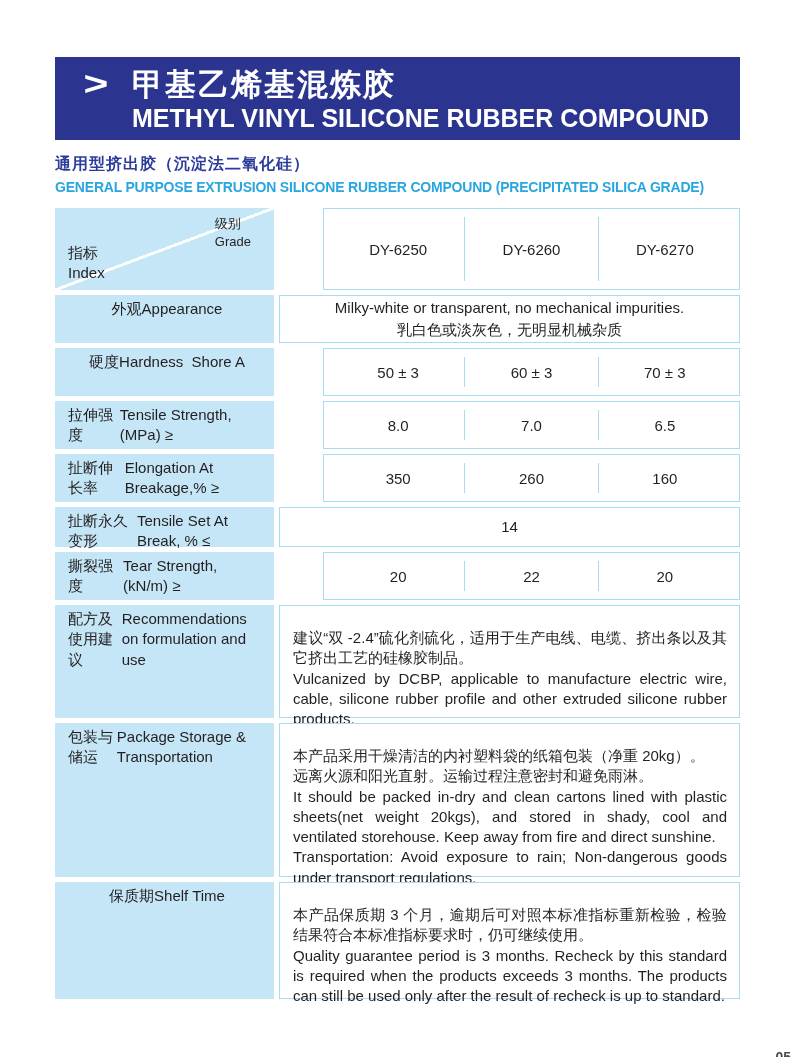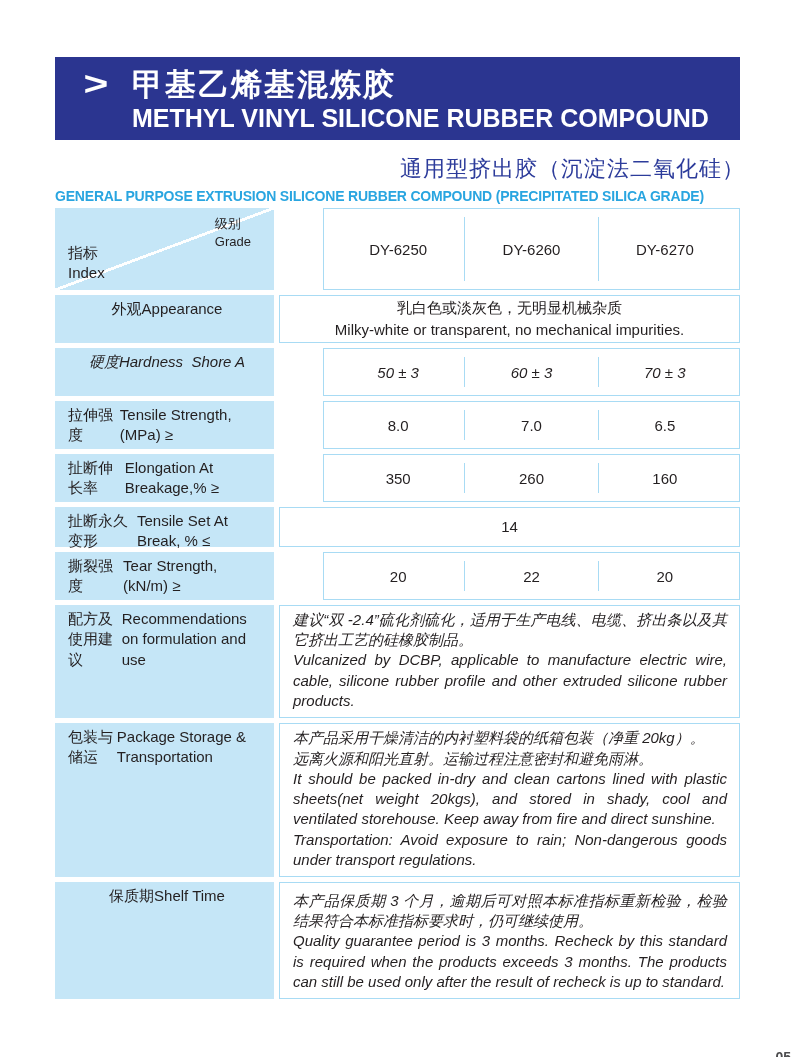--- a/index.html
+++ b/index.html
@@ -38,21 +38,21 @@
     margin:0;
   }
   .banner .title-en{
     position:absolute;left:77px;top:47px;
     font-size:25px;font-weight:700;letter-spacing:0px;
     margin:0;white-space:nowrap;
   }
 
   
   .section-head{position:absolute;left:55px;top:154px;width:690px;}
-  .sub-zh{font-size:22px;font-weight:400;color:var(--section-zh);letter-spacing:1px;text-align:right;}
+  .sub-zh{font-size:16px;font-weight:700;color:var(--section-zh);letter-spacing:1px;}
   .sub-en{font-size:14px;font-weight:700;color:var(--section-en);margin-top:4px;letter-spacing:-0.2px;white-space:nowrap;}
 
   
   .spec-table{
     position:absolute;left:55px;top:208px;width:685px;
     display:flex;flex-direction:column;row-gap:5px;
   }
   .trow{display:flex;column-gap:5px;}
   .label-cell{
     width:219px;flex:0 0 219px;
@@ -67,24 +67,23 @@
   .vcell{
     flex:1 1 0;display:flex;align-items:center;justify-content:center;
     font-size:15px;border-left:1.5px solid var(--cell-border);
   }
   .vcell:first-child{border-left:none;}
   .values.merged-center{
     display:flex;flex-direction:column;align-items:center;justify-content:center;
     text-align:center;font-size:15px;line-height:1.45;padding:4px 10px;
   }
   .values.merged-text{
-    display:flex;flex-direction:column;justify-content:flex-end;
-    font-size:15px;line-height:1.35;padding:0 12px 6px 13px;
+    display:flex;flex-direction:column;justify-content:space-between;
+    font-size:15px;line-height:1.35;padding:22px 12px 6px 13px;
     text-align:justify;
-    font-style:italic;
   }
   .values.merged-text .para{margin:0;}
 
   
   .corner-cell{
     width:219px;flex:0 0 219px;position:relative;
     background:
       linear-gradient(to bottom right,
         rgba(0,0,0,0) calc(50% - 1.4px),
         #ffffff calc(50% - 1.4px),
@@ -136,25 +135,25 @@
           <div class="vcell grade">DY-6270</div>
         </div>
     </div>
 
   <div class="trow" style="height: 48px;">
         <div class="label-cell">
           <div class="label-zh">外观</div>
           <div class="label-en">Appearance</div>
         </div>
         <div class="values merged-center">
+          <div class="mline">Milky-white or transparent, no mechanical impurities.</div>
           <div class="mline">乳白色或淡灰色，无明显机械杂质</div>
-          <div class="mline">Milky-white or transparent, no mechanical impurities.</div>
-        </div>
-      </div>
-      <div class="trow" style="height: 48px; font-style: italic;">
+        </div>
+      </div>
+      <div class="trow" style="height: 48px;">
         <div class="label-cell">
           <div class="label-zh">硬度</div>
           <div class="label-en">Hardness  Shore A</div>
         </div>
         <div class="values cols">
           <div class="vcell">50 ± 3</div>
           <div class="vcell">60 ± 3</div>
           <div class="vcell">70 ± 3</div>
         </div>
       </div>

